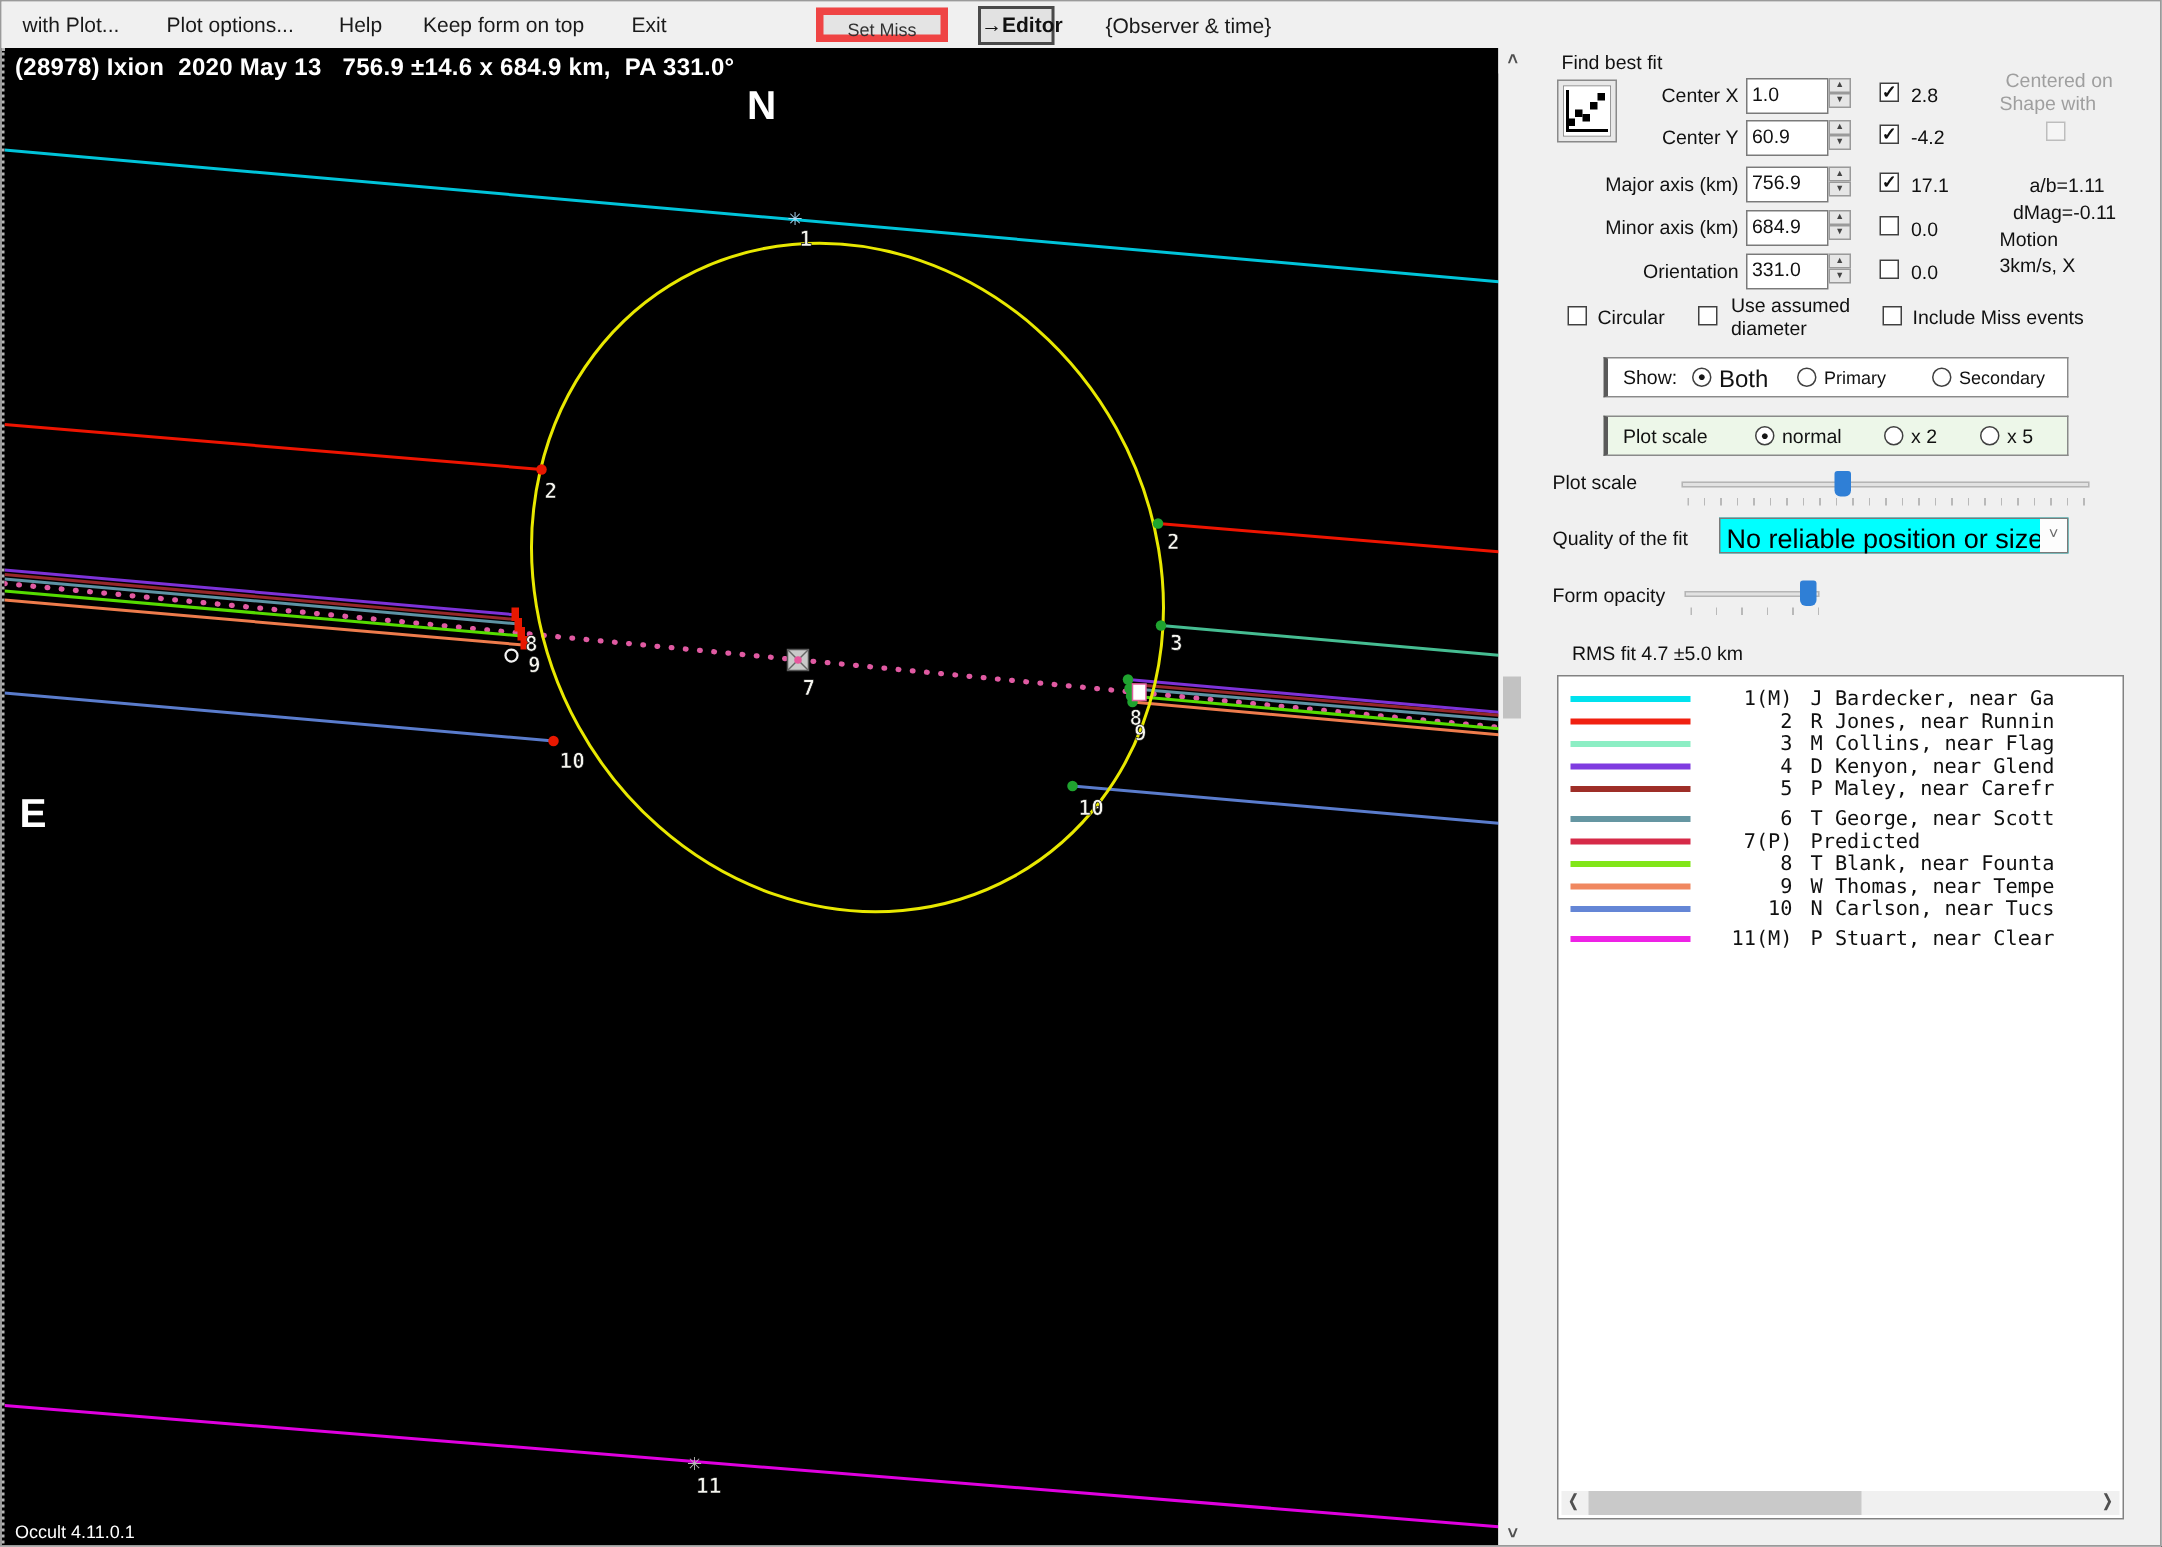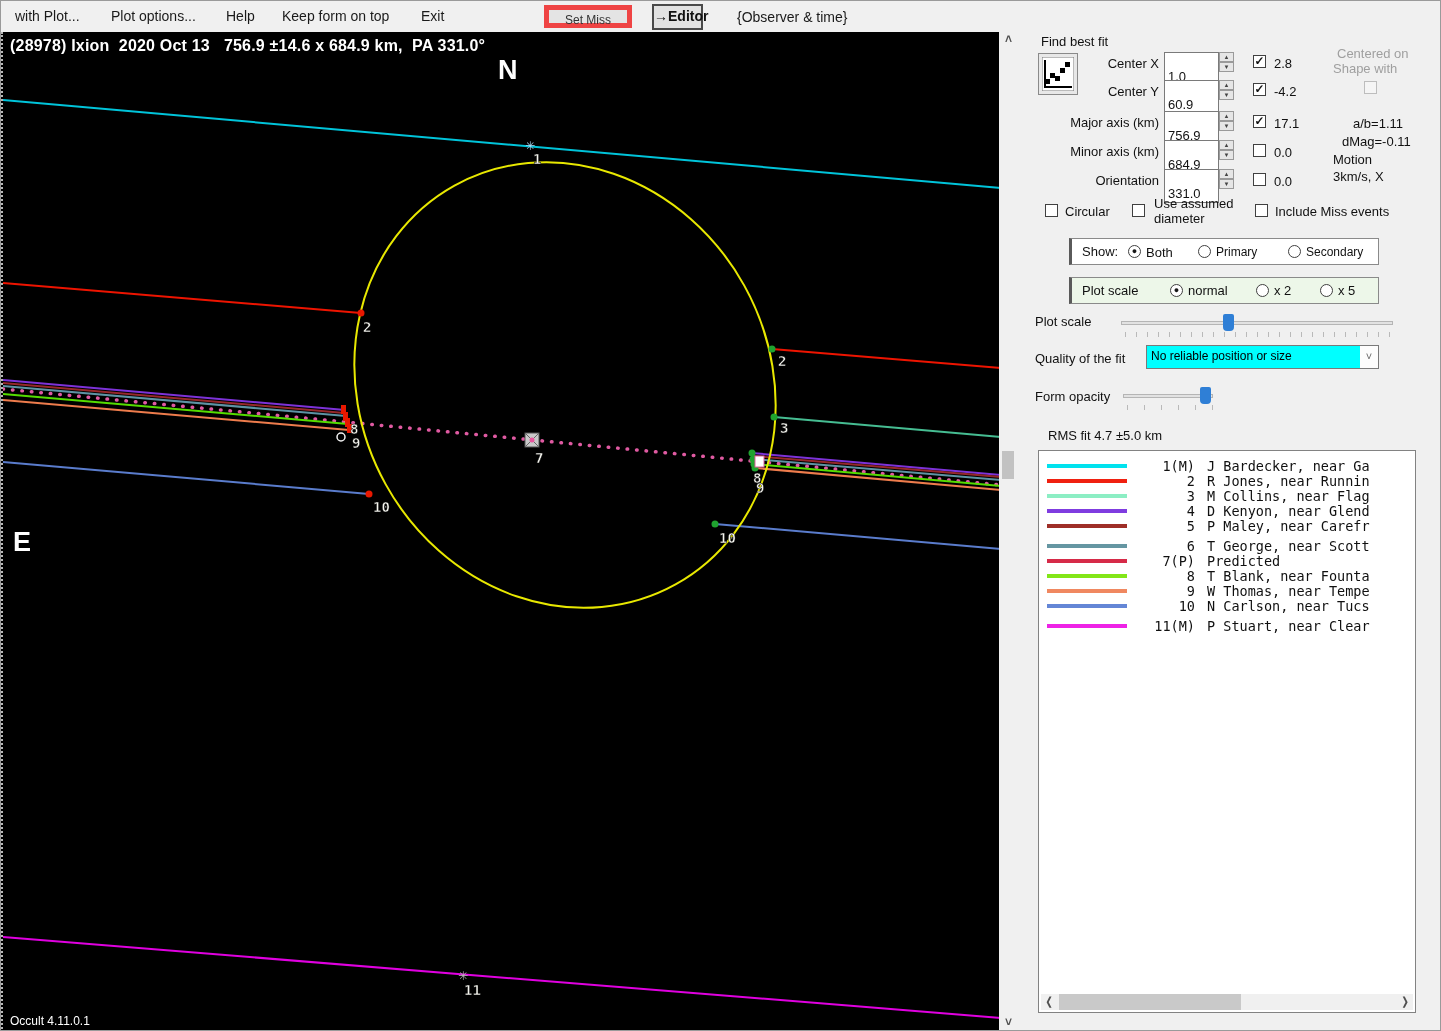--- a/index.html
+++ b/index.html
@@ -20,35 +20,35 @@
   
   #vscroll{position:absolute;left:998px;top:31px;width:19px;height:1000px;background:#f0f0f0;}
   .sb-arrow{position:absolute;width:19px;height:17px;color:#505050;font-weight:bold;text-align:center;
             font-size:12px;line-height:15px;background:#f0f0f0;}
   #vthumb{position:absolute;left:3px;top:419px;width:12px;height:28px;background:#c2c2c2;}
   
   .lbl{position:absolute;white-space:nowrap;}
   .lbl-r{text-align:right;}
   .gray{color:#9f9f9f;}
   .field{position:absolute;box-sizing:border-box;width:55px;height:24px;background:#fff;
-         border:1px solid #7a7a7a;font-size:13px;padding:16px 3px;}
+         border:1px solid #7a7a7a;font-size:13px;padding:2px 3px;}
   .spin{position:absolute;width:15px;height:21px;}
   .spin div{box-sizing:border-box;height:10px;background:#e6e6e6;border:1px solid #9a9a9a;
             font-size:6px;line-height:8px;text-align:center;color:#444;}
   .cb{position:absolute;width:13px;height:13px;box-sizing:border-box;background:#fff;
       border:1px solid #404040;font-size:12px;line-height:11px;text-align:center;color:#111;font-weight:bold;}
   .cb.dis{border-color:#bdbdbd;background:#f5f5f5;}
   .radio{position:absolute;width:13px;height:13px;box-sizing:border-box;border:1px solid #404040;
          border-radius:50%;background:#fff;font-size:9px;line-height:11px;text-align:center;color:#161616;}
   .gbox{position:absolute;box-sizing:border-box;border:1px solid #8a8a8a;border-left:3px solid #5a5a5a;}
   .track{position:absolute;height:4px;background:#e2e2e2;border:1px solid #b5b5b5;box-sizing:border-box;}
   .thumb{position:absolute;width:11px;height:17px;background:#2f7fd6;border-radius:2px 2px 4px 4px;}
   .ticks{position:absolute;height:5px;background:repeating-linear-gradient(90deg,#b9b9b9 0 1px,transparent 1px 11px);}
   #quality-select{position:absolute;box-sizing:border-box;background:#00ffff;border:1px solid #7a7a7a;
-                  height:24px;font-size:12px;padding:3px 4px;color:#000;}
+                  height:24px;font-size:18px;padding:3px 4px;color:#000;}
   #quality-arrow{position:absolute;box-sizing:border-box;width:18px;height:22px;background:#fdfdfd;
                  color:#6a6a6a;text-align:center;font-size:11px;line-height:20px;}
   
   #legend-box{position:absolute;left:1037px;top:449px;width:378px;height:563px;background:#fff;
               border:1px solid #828282;box-sizing:border-box;overflow:hidden;}
   .lrow{display:flex;align-items:center;height:15px;margin:0 0 0 8px;font-family:"DejaVu Sans Mono","Liberation Mono",monospace;
         font-size:13.5px;color:#101010;white-space:pre;}
   .lrow .sw{width:80px;height:4px;margin-right:10px;flex:0 0 auto;}
   .lrow .num{width:58px;text-align:right;flex:0 0 auto;}
   .lrow .nm{margin-left:12px;}
@@ -125,21 +125,21 @@
         <text x="777" y="401" fill="#f5f5ef" stroke="#000" stroke-width="0.4" font-size="14px" font-weight="bold" font-family="DejaVu Sans Mono, monospace">3</text>
         <text x="347" y="402" fill="#f5f5ef" stroke="#000" stroke-width="0.4" font-size="14px" font-weight="bold" font-family="DejaVu Sans Mono, monospace">8</text>
         <text x="349" y="416" fill="#f5f5ef" stroke="#000" stroke-width="0.4" font-size="14px" font-weight="bold" font-family="DejaVu Sans Mono, monospace">9</text>
         <text x="532" y="431" fill="#f5f5ef" stroke="#000" stroke-width="0.4" font-size="14px" font-weight="bold" font-family="DejaVu Sans Mono, monospace">7</text>
         <text x="750" y="451" fill="#f5f5ef" stroke="#000" stroke-width="0.4" font-size="14px" font-weight="bold" font-family="DejaVu Sans Mono, monospace">8</text>
         <text x="753" y="461" fill="#f5f5ef" stroke="#000" stroke-width="0.4" font-size="14px" font-weight="bold" font-family="DejaVu Sans Mono, monospace">9</text>
         <text x="370" y="480" fill="#f5f5ef" stroke="#000" stroke-width="0.4" font-size="14px" font-weight="bold" font-family="DejaVu Sans Mono, monospace">10</text>
         <text x="716" y="511" fill="#f5f5ef" stroke="#000" stroke-width="0.4" font-size="14px" font-weight="bold" font-family="DejaVu Sans Mono, monospace">10</text>
         <text x="461" y="963" fill="#f5f5ef" stroke="#000" stroke-width="0.4" font-size="14px" font-weight="bold" font-family="DejaVu Sans Mono, monospace">11</text>
       </svg>
-    <div class="ptitle" style="top:5px">(28978) Ixion  2020 Oct 13   756.9 ±14.6 x 684.9 km,  PA 331.0°</div>
+    <div class="ptitle" style="top:5px">(28978) Ixion  2020 May 13   756.9 ±14.6 x 684.9 km,  PA 331.0°</div>
     <div class="compass" style="left:495px;top:23px">N</div>
     <div class="compass" style="left:10px;top:495px">E</div>
     <div id="plot-version">Occult 4.11.0.1</div>
   </div>
 
   <div id="vscroll">
     <div class="sb-arrow" style="top:0">˄</div>
     <div id="vthumb"></div>
     <div class="sb-arrow" style="bottom:0">˅</div>
   </div>
@@ -217,21 +217,21 @@
   <div class="lbl" style="left:1064px;top:203px">Circular</div>
   <div class="cb" style="left:1131px;top:203px"></div>
   <div class="lbl" style="left:1153px;top:195px">Use assumed</div>
   <div class="lbl" style="left:1153px;top:210px">diameter</div>
   <div class="cb" style="left:1254px;top:203px"></div>
   <div class="lbl" style="left:1274px;top:203px">Include Miss events</div>
 
   <div class="gbox" style="left:1068px;top:237px;width:310px;height:27px;background:#fff">
     <span class="lbl" style="left:10px;top:5px">Show:</span>
     <span class="radio" style="left:56px;top:6px">●</span>
-    <span class="lbl" style="left:74px;top:6px;font-size:13px">Both</span>
+    <span class="lbl" style="left:74px;top:6px;font-size:16px">Both</span>
     <span class="radio" style="left:126px;top:6px"></span>
     <span class="lbl" style="left:144px;top:6px;font-size:12px">Primary</span>
     <span class="radio" style="left:216px;top:6px"></span>
     <span class="lbl" style="left:234px;top:6px;font-size:12px">Secondary</span>
   </div>
 
   <div class="gbox" style="left:1068px;top:276px;width:310px;height:27px;background:#edf7e9">
     <span class="lbl" style="left:10px;top:5px">Plot scale</span>
     <span class="radio" style="left:98px;top:6px">●</span>
     <span class="lbl" style="left:116px;top:5px">normal</span>

